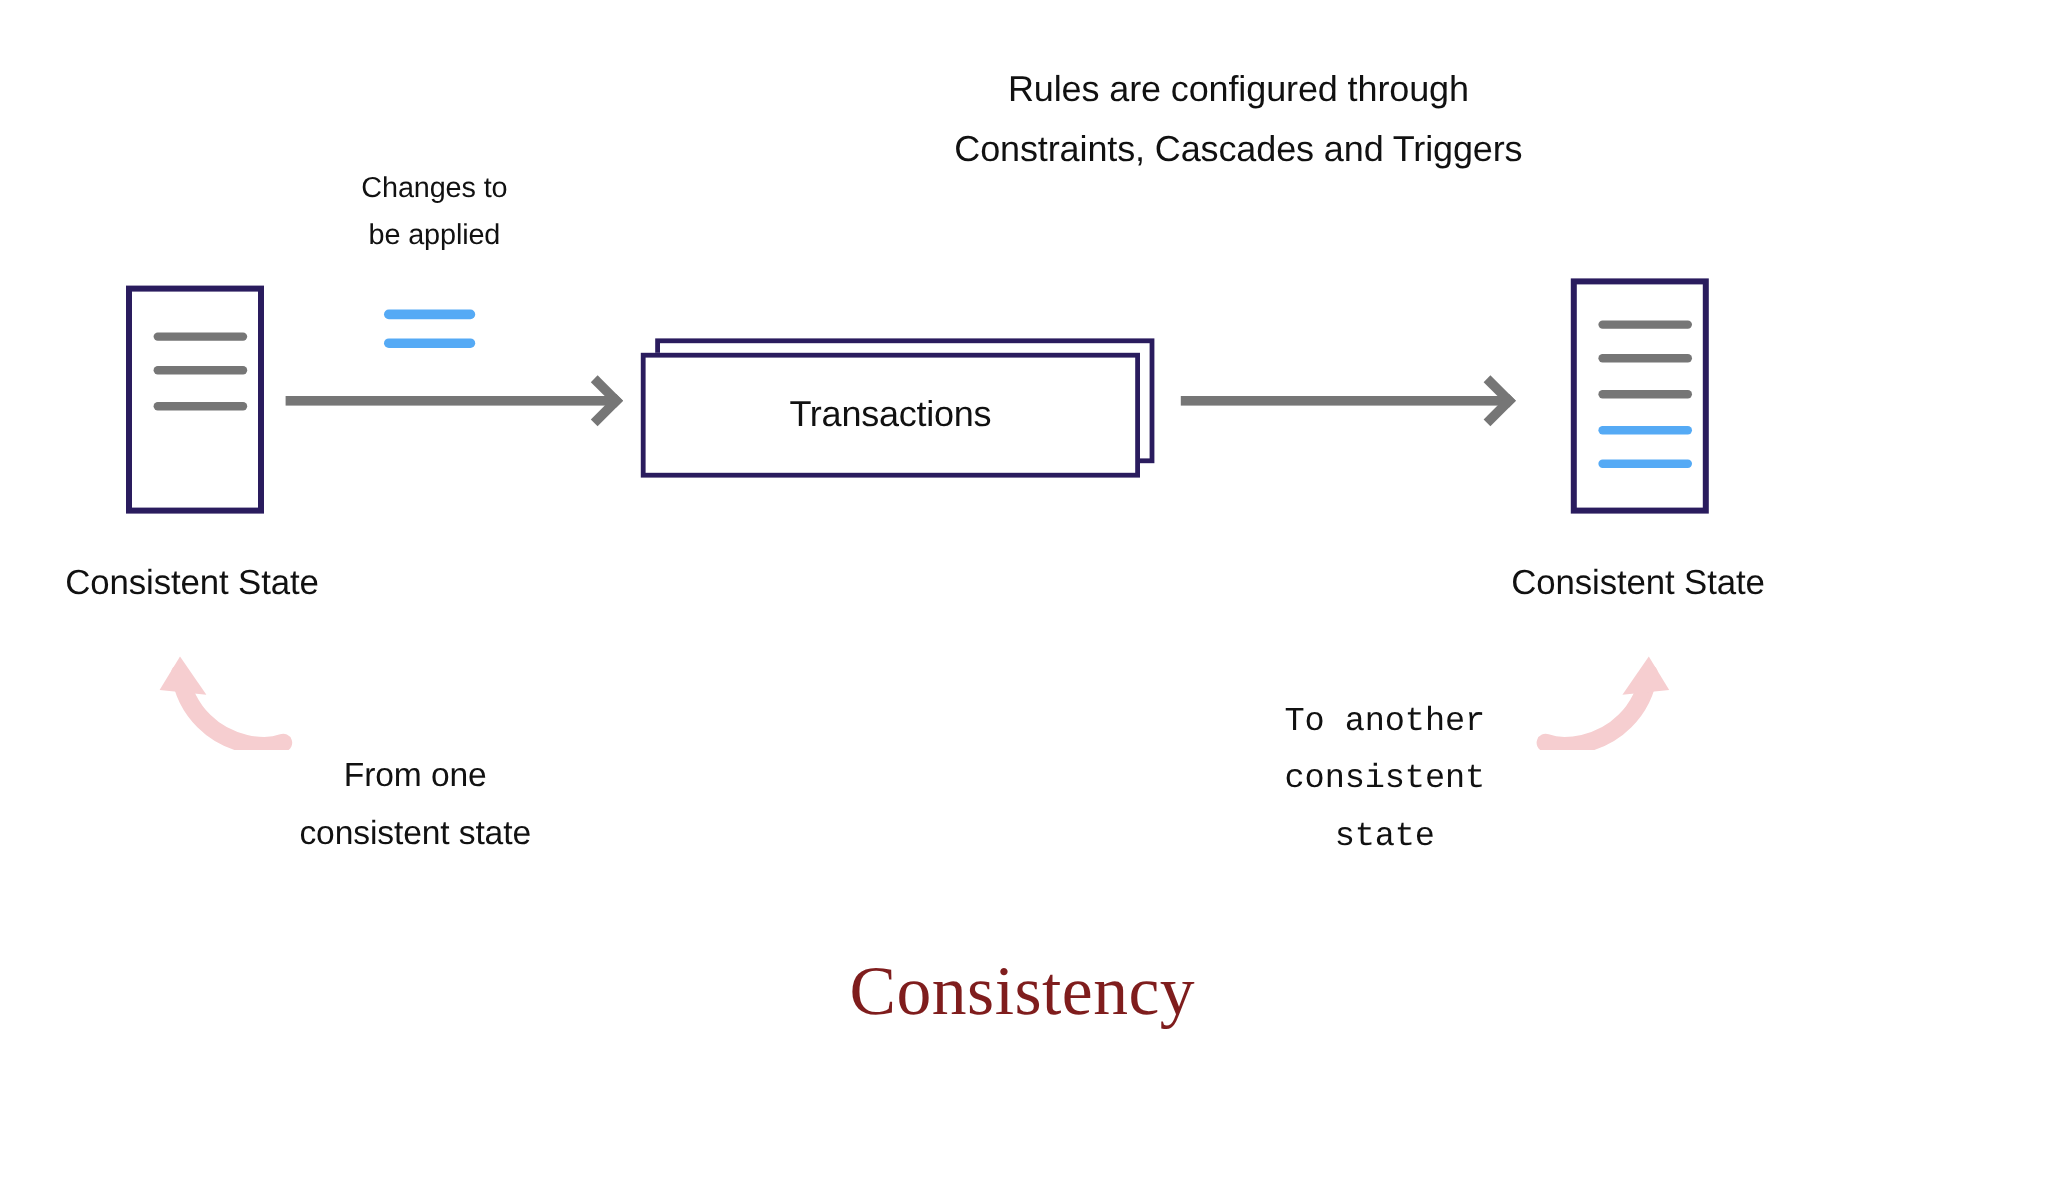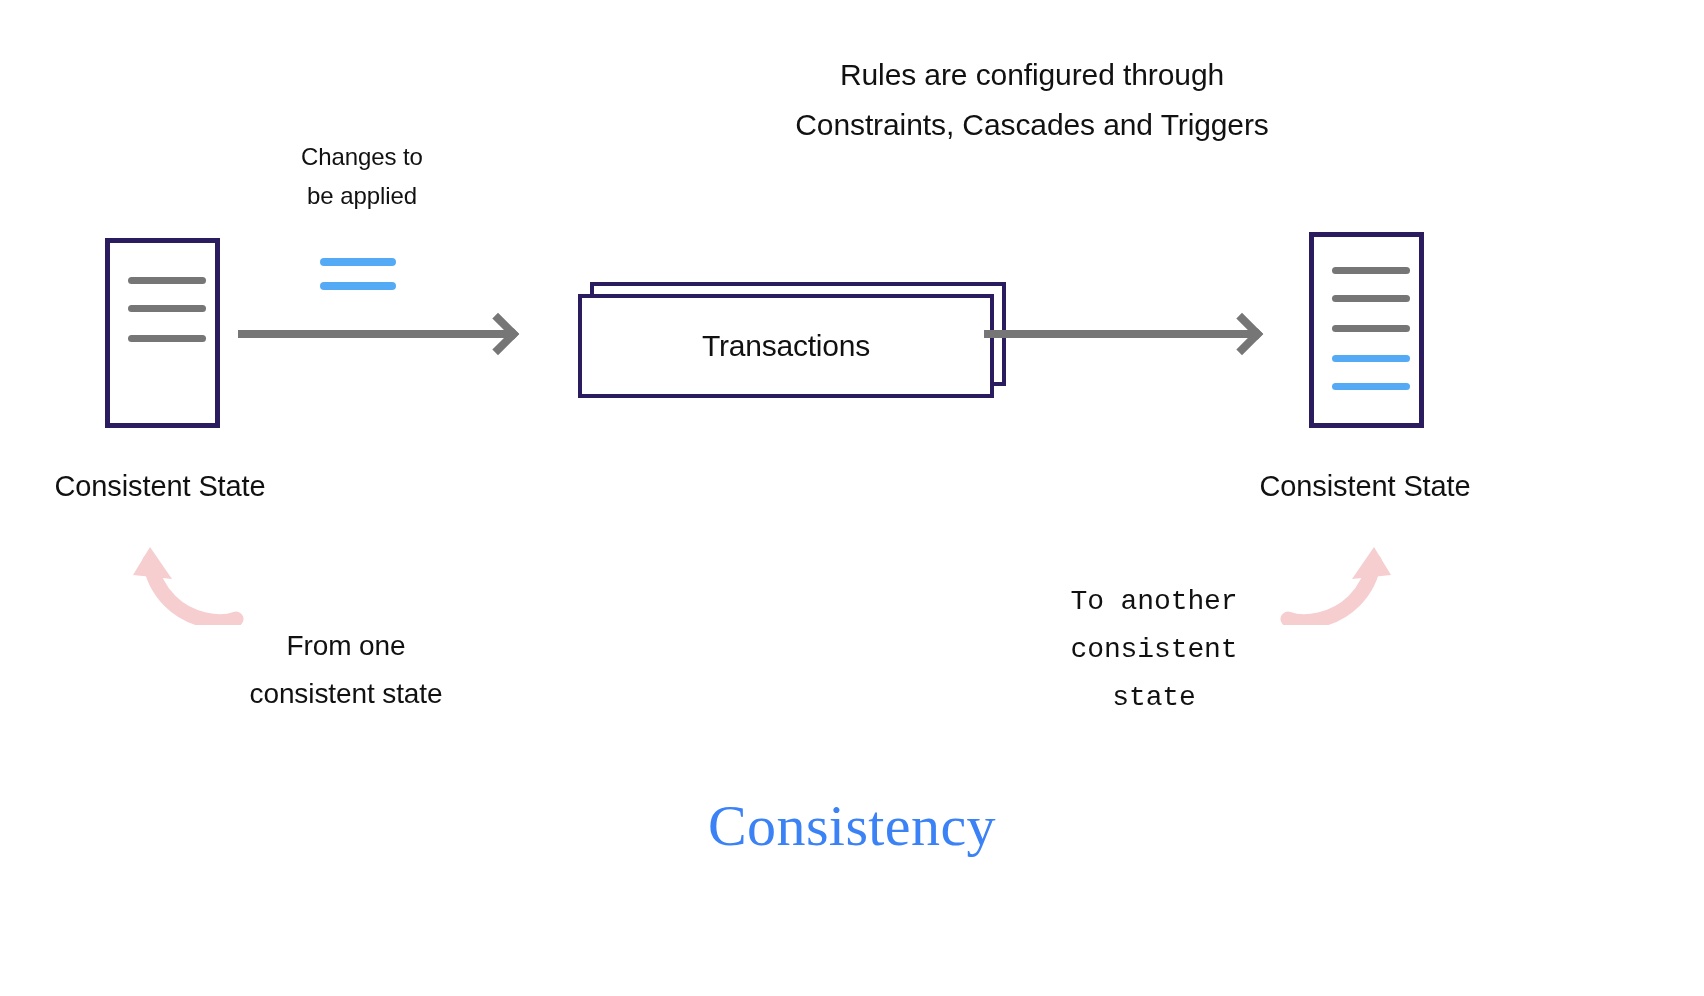--- a/index.html
+++ b/index.html
@@ -107,21 +107,20 @@
   #arrow-left-mid  { left: 238px;  top: 330px; width: 274px; }
   #arrow-mid-right { left: 984px;  top: 330px; width: 272px; }
 
   
   #transactions-group {
     position: absolute;
     left: 534px;
     top: 282px;
     width: 428px;
     height: 116px;
-    margin-left: 44px;
   }
   #transactions-box-back {
     position: absolute;
     box-sizing: border-box;
     left: 12px;
     top: 0;
     width: 416px;
     height: 104px;
     border: 4px solid #2a1c5e;
     background: #ffffff;
@@ -166,21 +165,21 @@
   #curve-left  { left: 132px;  top: 535px; }
   #curve-right { left: 1272px; top: 535px; transform: scaleX(-1); }
 
   
   #main-title {
     left: 452px;
     top: 788px;
     width: 800px;
     font-family: "Liberation Serif", serif;
     font-size: 58px;
-    color: #3b82f6;
+    color: #7f1d1d;
     letter-spacing: 0.4px;
   }
 </style>
 </head>
 <body>
 
 <div id="canvas">
 
   <div class="txt" id="header-note">Rules are configured through
 Constraints, Cascades and Triggers</div>

